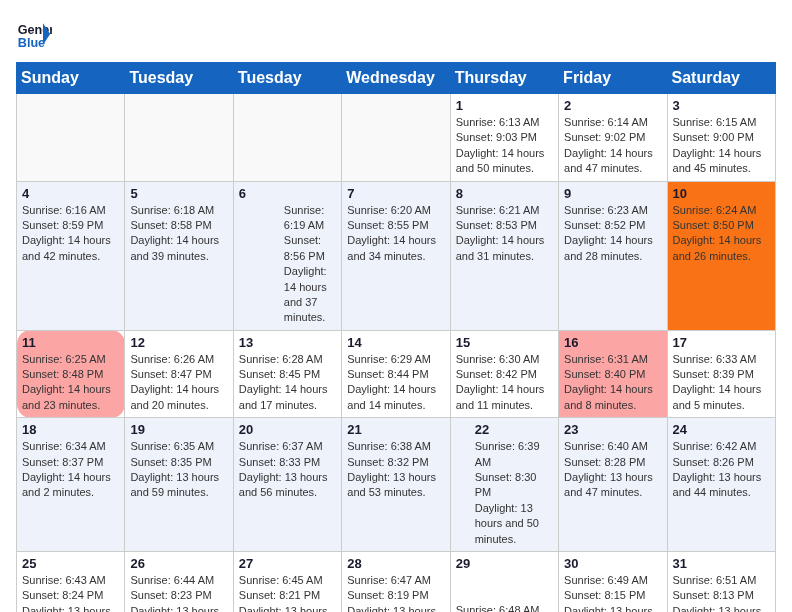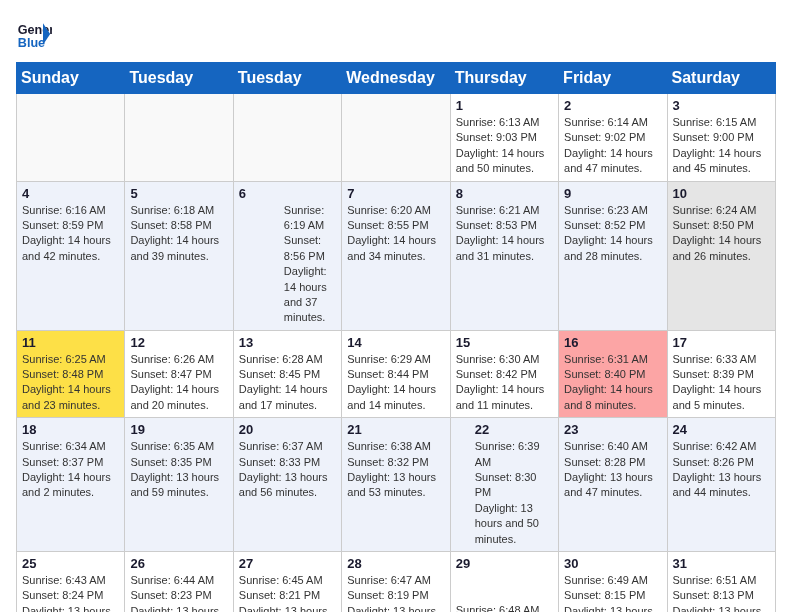--- a/index.html
+++ b/index.html
@@ -164,29 +164,29 @@
           <div class="day-info" style="white-space: pre-line;">Sunrise: 6:21 AM
 Sunset: 8:53 PM
 Daylight: 14 hours and 31 minutes.</div>
         </td>
         <td style="background: rgb(238, 242, 250);">
           <div class="day-num">9</div>
           <div class="day-info" style="white-space: pre-line;">Sunrise: 6:23 AM
 Sunset: 8:52 PM
 Daylight: 14 hours and 28 minutes.</div>
         </td>
-        <td style="background: #e5e5e5;">
+        <td style="background: #f97316;">
           <div class="day-num">10</div>
           <div class="day-info" style="white-space: pre-line;">Sunrise: 6:24 AM
 Sunset: 8:50 PM
 Daylight: 14 hours and 26 minutes.</div>
         </td>
       </tr>
       <tr>
-        <td style="background: #fde047;">
+        <td style="background: #fca5a5; border-radius: 14px;">
           <div class="day-num">11</div>
           <div class="day-info" style="white-space: pre-line;">Sunrise: 6:25 AM
 Sunset: 8:48 PM
 Daylight: 14 hours and 23 minutes.</div>
         </td>
         <td style="background: rgb(255, 255, 255);">
           <div class="day-num">12</div>
           <div class="day-info" style="white-space: pre-line;">Sunrise: 6:26 AM
 Sunset: 8:47 PM
 Daylight: 14 hours and 20 minutes.</div>

